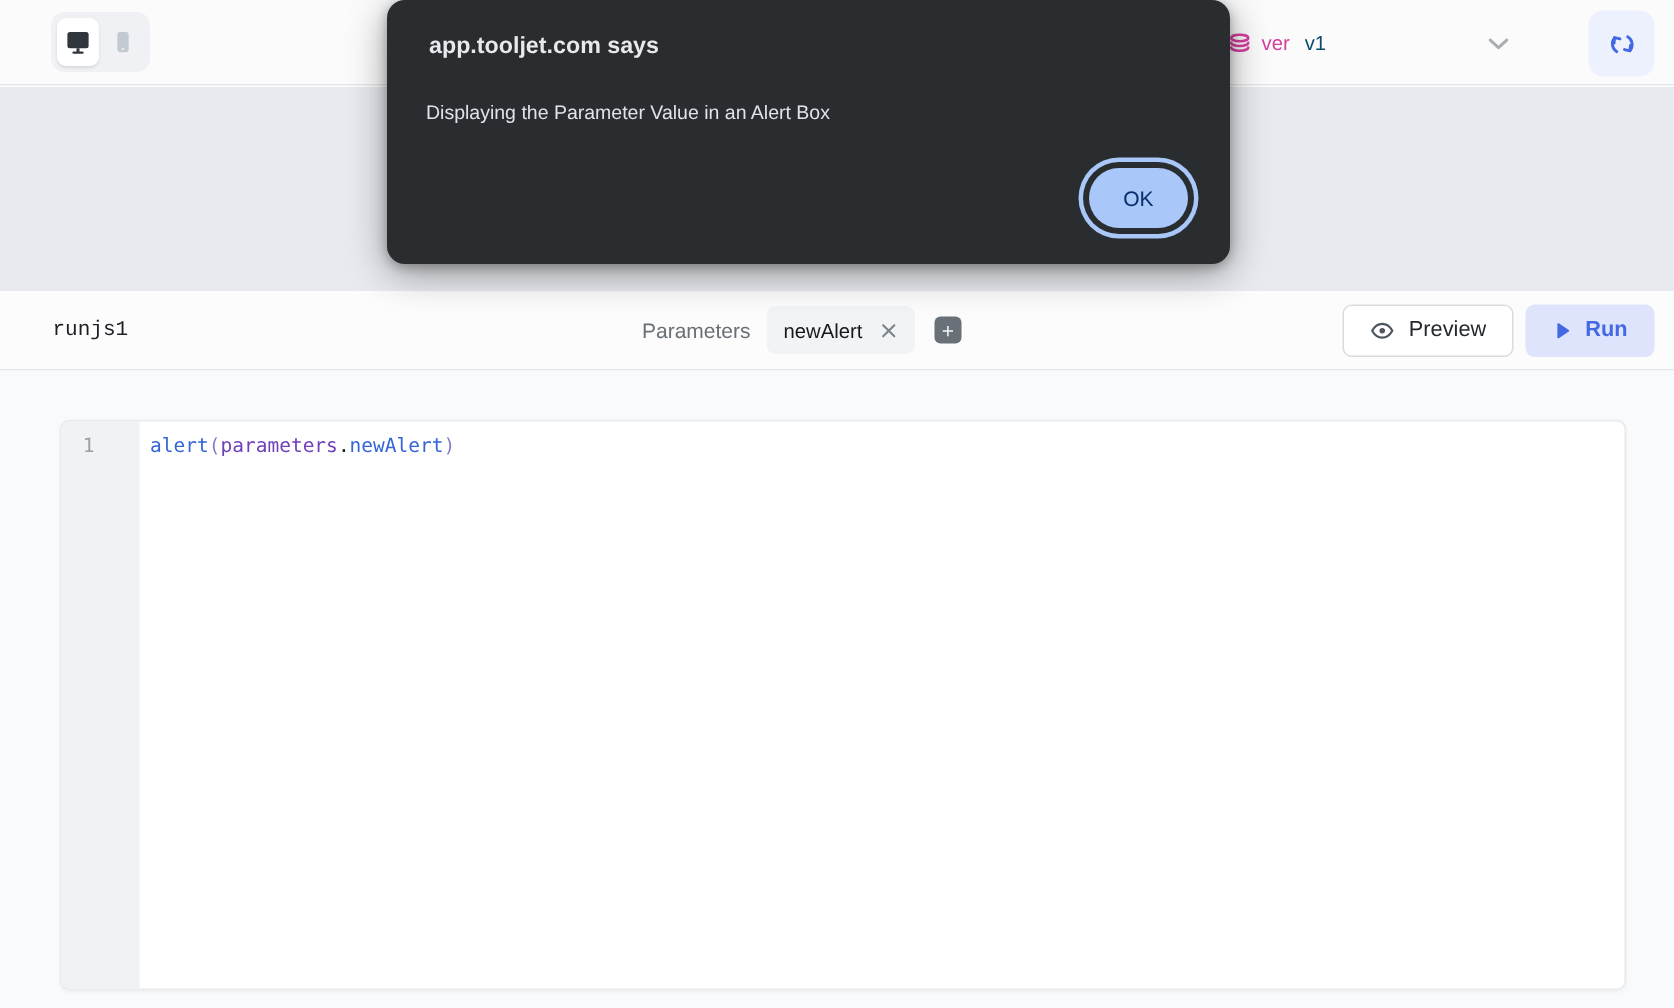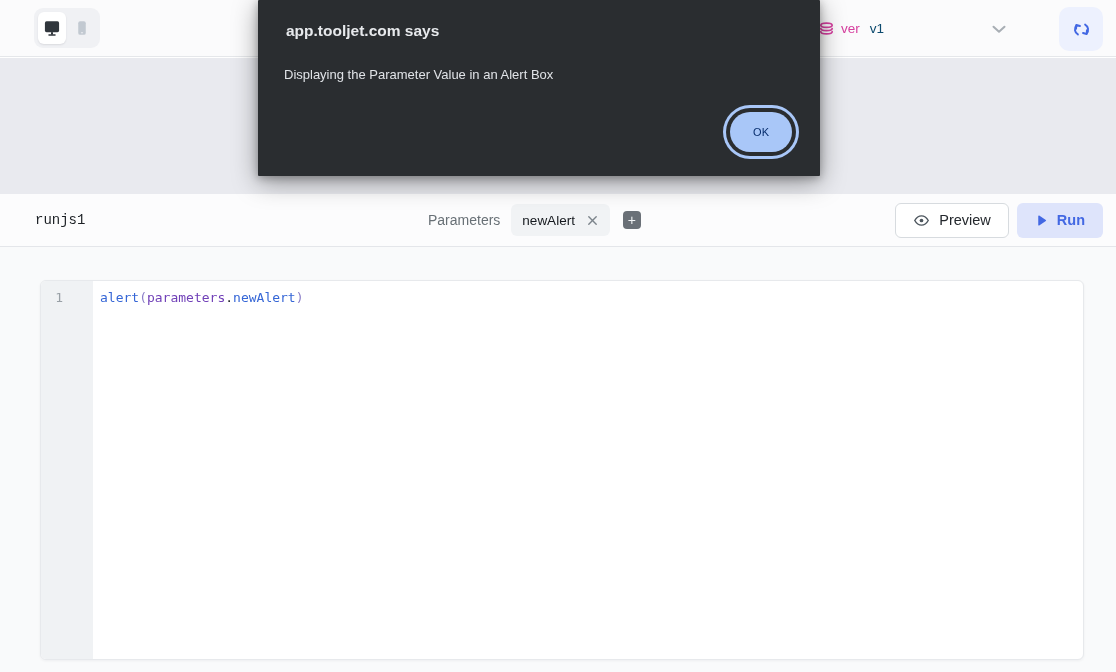--- a/index.html
+++ b/index.html
@@ -111,33 +111,33 @@
   }
   .tok-function { color:#3566D6; }
   .tok-bracket  { color:#8B7EC8; }
   .tok-keyword  { color:#7141B8; }
   .tok-operator { color:#1A1D21; }
   .tok-property { color:#3566D6; }
 
   
   .alert-dialog {
     position:absolute; left:258px; top:0; width:562px; height:176px;
-    background:#2A2D30; border-radius:1px; z-index:20;
+    background:#2A2D30; border-radius:12px; z-index:20;
     box-shadow:0 6px 26px rgba(0,0,0,.38), 0 2px 8px rgba(0,0,0,.28);
   }
   .alert-title {
     margin:22px 28px 0 28px; font-size:15.5px; font-weight:700; color:#E7E9EC;
   }
   .alert-message {
     margin:27px 28px 0 26px; font-size:13px; color:#E0E3E7;
   }
   .alert-ok-btn {
     position:absolute; right:28px; bottom:24px; height:40px; padding:0 23px;
     background:#A9C7F8; color:#082E6E; font-family:"Liberation Sans", sans-serif;
-    font-size:11px; border:none; border-radius:999px; cursor:pointer;
+    font-size:14px; border:none; border-radius:999px; cursor:pointer;
     box-shadow:0 0 0 4px #2A2D30, 0 0 0 7px #A9C7F8;
   }
 
   svg { display:block; }
 </style>
 </head>
 <body>
 
 <div class="app-header">
 

